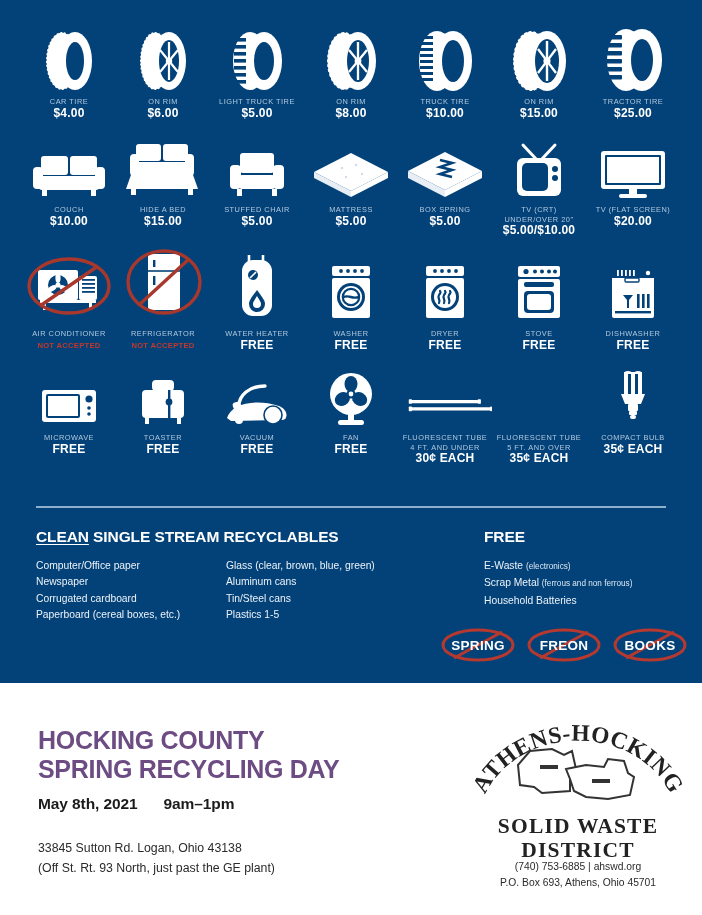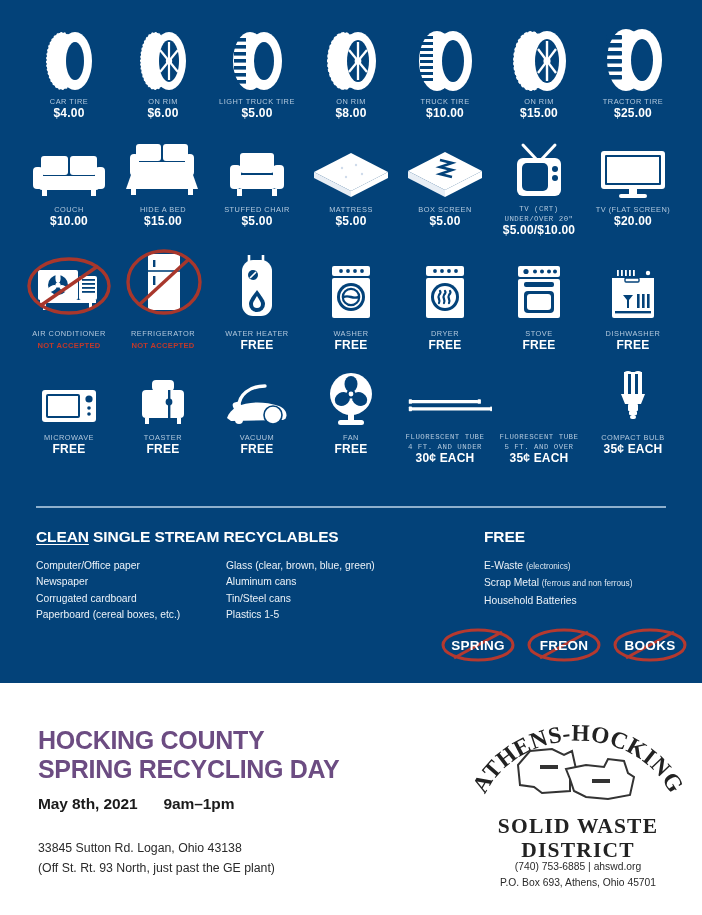--- a/index.html
+++ b/index.html
@@ -39,21 +39,21 @@
   .icon-box svg { display: block; }
 
   .lbl {
     color: #b2c8dd;
     font-size: 7.4px;
     letter-spacing: 0.5px;
     line-height: 10px;
     margin-top: 5px;
     white-space: nowrap;
   }
-  .lbl.wrap { white-space: normal; line-height: 9.5px; font-family: Liberation Mono, monospace; }
+  .lbl.wrap { white-space: normal; line-height: 9.5px; }
   .price {
     color: #ffffff;
     font-size: 12px;
     font-weight: bold;
     letter-spacing: 0.2px;
     line-height: 11px;
     margin-top: 1px;
     white-space: nowrap;
   }
   .price.na { color: #c0392b; font-size: 7.6px; letter-spacing: 0.3px; }
@@ -356,21 +356,21 @@
 
       <div class="cell" style="width:94px">
         <div class="icon-box" style="height:62px">
           <svg width="78" height="52" viewBox="0 0 78 52">
             <polygon points="39,4 76,23 39,42 2,23" fill="#fff"></polygon>
             <polygon points="2,23 39,42 39,49 2,30" fill="#e8eef5"></polygon>
             <polygon points="76,23 39,42 39,49 76,30" fill="#fff"></polygon>
             <path d="M34 12 L46 15 L34 19 L46 22 L34 26 L46 29" fill="none" stroke="#034279" stroke-width="2.6"></path>
           </svg>
         </div>
-        <div class="lbl">BOX SCREEN</div>
+        <div class="lbl">BOX SPRING</div>
         <div class="price">$5.00</div>
       </div>
 
       <div class="cell" style="width:94px">
         <div class="icon-box" style="height:62px">
           <svg width="56" height="58" viewBox="0 0 56 58">
             <g stroke="#fff" stroke-width="3" fill="none" stroke-linecap="round">
               <line x1="26" y1="18" x2="12" y2="3"></line>
               <line x1="30" y1="18" x2="44" y2="3"></line>
             </g>

